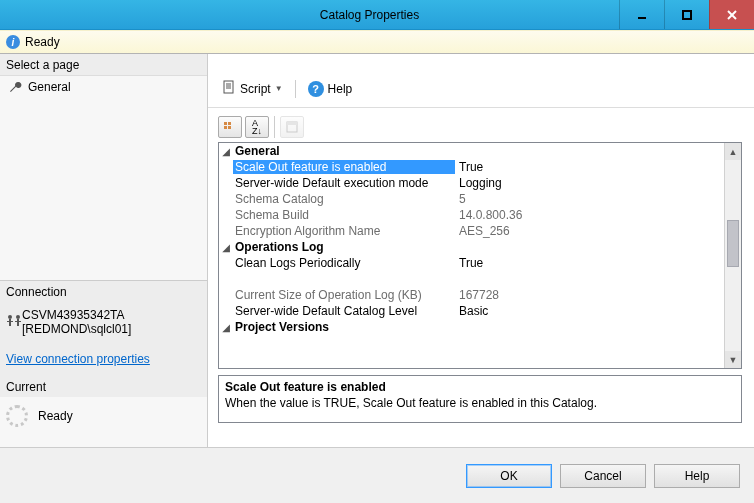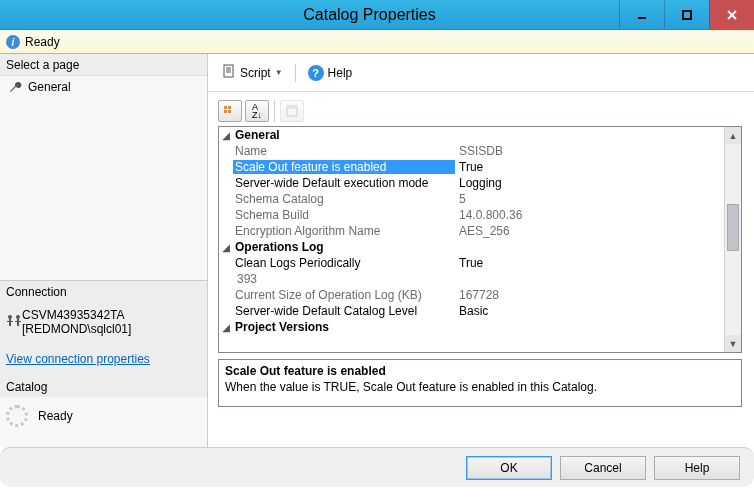--- a/index.html
+++ b/index.html
@@ -1,40 +1,40 @@
 <!DOCTYPE html>
 <html><head>
 <meta charset="utf-8">
 <style>
 * { box-sizing: border-box; margin: 0; padding: 0; font-family: "Segoe UI", Tahoma, sans-serif; font-size: 12px; }
 body { background: #fff; width: 754px; height: 503px; overflow: hidden; }
 
 .titlebar { height: 30px; background: linear-gradient(180deg, #35b5e5 0%, #26a0da 100%); display: flex; align-items: center; border-bottom: 1px solid #1a8fc8; }
-.title-text { flex: 1; text-align: center; color: #000; font-size: 16px; }
+.title-text { flex: 1; text-align: center; color: #000; font-size: 12px; }
 .win-buttons { display: flex; height: 100%; }
 .win-btn { width: 45px; display: flex; align-items: center; justify-content: center; border-left: 1px solid rgba(0,0,0,0.2); }
 .win-btn.close { background: #c75050; color: #fff; }
 .win-btn svg { width: 10px; height: 10px; }
 
 .ready-bar { height: 24px; background: linear-gradient(180deg,#fdfbee,#fbf7d6); border-top: 1px solid #f5f0cc; border-bottom: 1px solid #b3b3b3; display: flex; align-items: center; padding: 0 6px; gap: 5px; }
 .info-icon-sm { width: 14px; height: 14px; border-radius: 50%; background: #3a8de0; color: #fff; display: flex; align-items: center; justify-content: center; font-size: 10px; font-weight: bold; font-style: italic; }
 
 .main-area { display: flex; height: 393px; }
 .left-panel { width: 207px; background: #ededed; display: flex; flex-direction: column; }
 .left-section-header { font-weight: normal; padding: 4px 6px 3px; color: #000; }
 .left-section-body { flex: 0 0 auto; padding: 2px 6px 6px; background: #f7f7f7; border-top: 1px solid #ddd; border-bottom: 1px solid #ccc;}
 .left-item { display: flex; align-items: center; gap: 6px; padding: 2px 2px; }
 .wrench-icon { width: 14px; height: 14px; display: flex; align-items: center; justify-content: center; }
 .conn-body { padding: 6px 6px 10px; background: #ededed; }
 .conn-row { display: flex; gap: 0; align-items: center; }
 .link { color: #0066cc; text-decoration: underline; cursor: pointer; margin-top: 16px; display: inline-block; }
 .progress-body { padding: 8px 6px 20px; display: flex; align-items: center; gap: 10px; background: #f7f7f7; }
 .progress-spinner { width: 22px; height: 22px; border: 3px dotted #c8c8c8; border-radius: 50%; }
 
-.right-panel { flex: 1; display: flex; flex-direction: column; border-left: 1px solid #ccc; background: #fff; }
+.right-panel { flex: 1; display: flex; flex-direction: column; border-left: 1px solid #ccc; background: #fff; justify-content: center; }
 .toolbar { display: flex; align-items: center; gap: 8px; padding: 8px 10px 6px; }
 .tool-btn { display: flex; align-items: center; gap: 4px; padding: 2px 4px; cursor: pointer; }
 .dropdown-arrow { font-size: 8px; color: #555; }
 .help-icon { width: 16px; height: 16px; border-radius: 50%; background: #2f8fe0; color: #fff; display: flex; align-items: center; justify-content: center; font-weight: bold; font-size: 11px; }
 .divider { height: 1px; background: #ddd; margin: 2px 0; }
 
 .grid-toolbar { display: flex; gap: 3px; padding: 6px 10px 4px; }
 .grid-tool { width: 24px; height: 22px; border: 1px solid #aaa; background: linear-gradient(180deg,#fcfcfc,#e5e5e5); display: flex; align-items: center; justify-content: center; font-size: 10px; border-radius: 2px; }
 .grid-tool.disabled { opacity: 0.5; border-color:#ccc; }
 .az-icon { font-size: 9px; line-height: 8px; text-align: left; }
@@ -52,21 +52,21 @@
 .indent { width: 14px; }
 .name-cell { width: 222px; padding-left: 2px; white-space: nowrap; overflow: hidden; }
 .val-cell { flex: 1; padding-left: 4px; white-space: nowrap; overflow: hidden; }
 .grid-row.readonly { color: #6d6d6d; }
 .grid-row.selected .name-cell { background: #3399ff; color: #fff; }
 .grid-row.editable { color: #000; }
 
 .desc-pane { margin: 0 12px 8px 10px; border: 1px solid #828790; padding: 4px 6px; height: 48px;}
 .desc-title { font-weight: bold; margin-bottom: 2px; }
 
-.button-bar { height: 40px; border-top: 1px solid #ccc; display: flex; justify-content: flex-end; align-items: center; gap: 8px; padding: 1px 14px; background: #f0f0f0; border-radius: 10px; }
+.button-bar { height: 56px; border-top: 1px solid #ccc; display: flex; justify-content: flex-end; align-items: center; gap: 8px; padding: 1px 14px; background: #f0f0f0; }
 .btn { width: 86px; height: 24px; border: 1px solid #acacac; background: linear-gradient(180deg,#f5f5f5,#e1e1e1); text-align: center; line-height: 22px; cursor: pointer; }
 .btn.default { border: 1px solid #3399ff; box-shadow: inset 0 0 0 1px rgba(51,153,255,0.4); }
 </style>
 </head>
 <body>
 
 <div class="titlebar">
   <div style="width:120px"></div>
   <div class="title-text">Catalog Properties</div>
   <div class="win-buttons">
@@ -118,21 +118,21 @@
               <rect x="1" y="8" width="6" height="1" fill="#555"></rect>
               <rect x="9" y="8" width="6" height="1" fill="#555"></rect>
             </svg></span>
         <div>
           <div>CSVM43935342TA</div>
           <div>[REDMOND\sqlcl01]</div>
         </div>
       </div>
       <a class="link">View connection properties</a>
     </div>
-    <div class="left-section-header">Catalog</div>
+    <div class="left-section-header">Current</div>
     <div class="progress-body">
       <div class="progress-spinner"></div>
       <span>Ready</span>
     </div>
   </div>
 
   <div class="right-panel">
     <div class="toolbar">
       <div class="tool-btn">
         <span><svg width="14" height="14" viewBox="0 0 14 14">
@@ -174,25 +174,20 @@
     </div>
 
     <div class="prop-grid-wrap">
       <div class="prop-grid">
         <div class="grid-row category">
             <span class="exp">◢</span>
             <span class="name-cell">General</span>
             <span class="val-cell"></span>
           </div>
         <div id="rows1">
-            <div class="grid-row readonly">
-              <span class="indent"></span>
-              <span class="name-cell">Name</span>
-              <span class="val-cell">SSISDB</span>
-            </div>
             <div class="grid-row editable selected">
               <span class="indent"></span>
               <span class="name-cell">Scale Out feature is enabled</span>
               <span class="val-cell">True</span>
             </div>
             <div class="grid-row editable">
               <span class="indent"></span>
               <span class="name-cell">Server-wide Default execution mode</span>
               <span class="val-cell">Logging</span>
             </div>
@@ -218,21 +213,20 @@
             <span class="val-cell"></span>
           </div>
         <div id="rows2">
             <div class="grid-row editable">
               <span class="indent"></span>
               <span class="name-cell">Clean Logs Periodically</span>
               <span class="val-cell">True</span>
             </div>
             <div class="grid-row readonly">
               <span class="indent"></span>
-              <span class="val-cell">393</span>
             </div>
             <div class="grid-row readonly">
               <span class="indent"></span>
               <span class="name-cell">Current Size of Operation Log (KB)</span>
               <span class="val-cell">167728</span>
             </div>
             <div class="grid-row editable">
               <span class="indent"></span>
               <span class="name-cell">Server-wide Default Catalog Level</span>
               <span class="val-cell">Basic</span>

